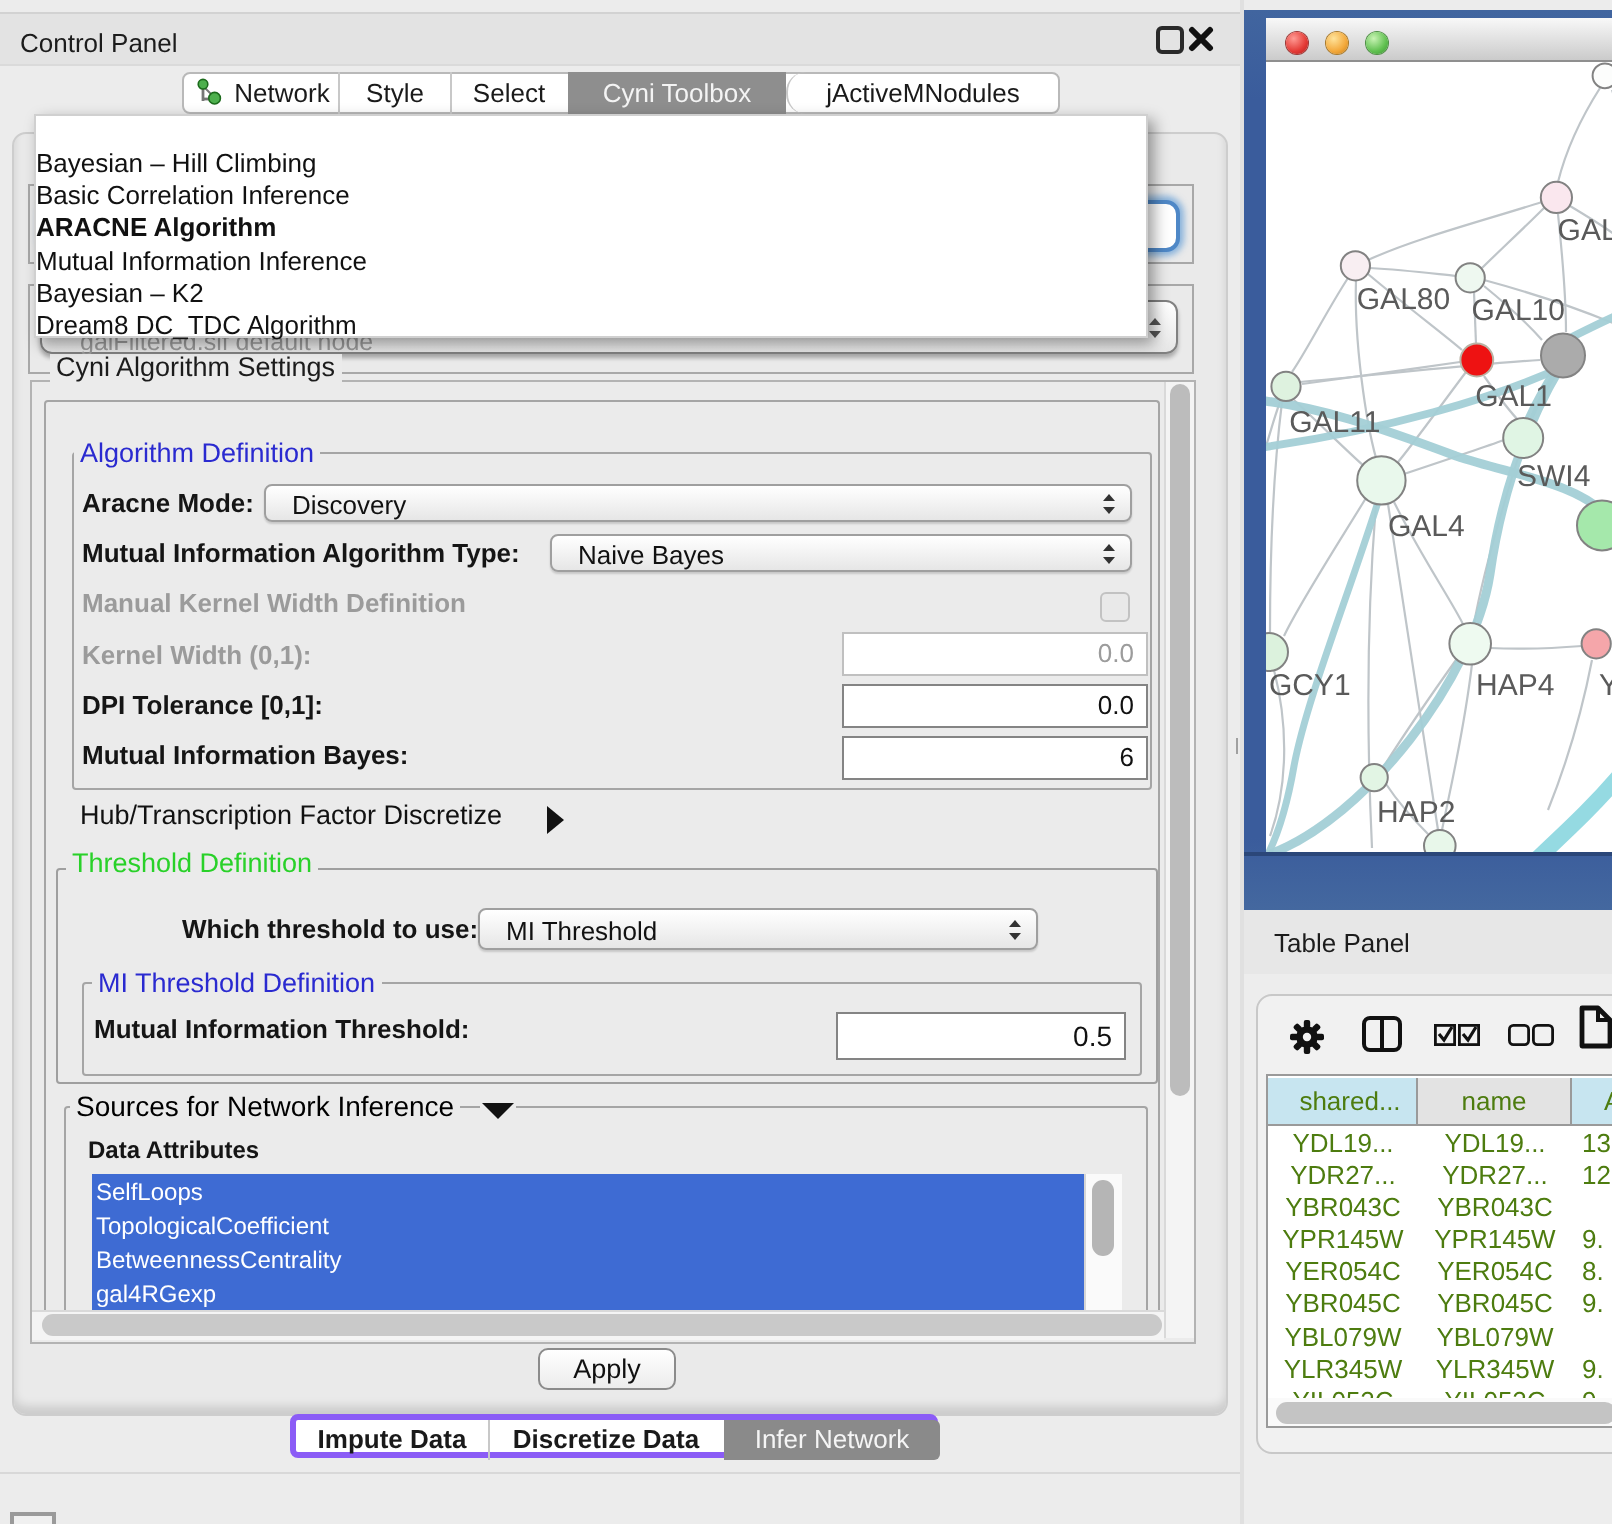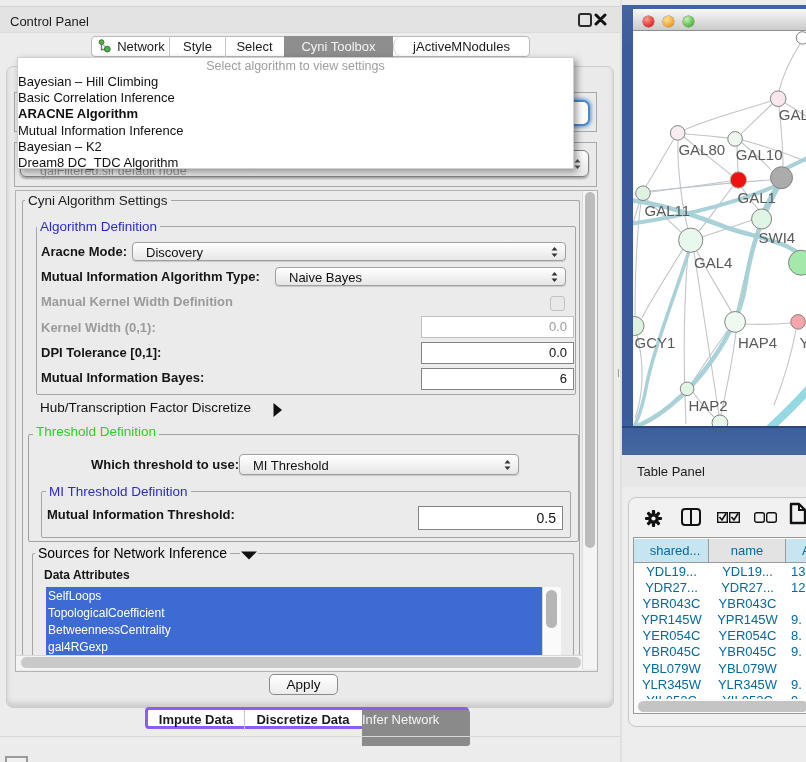--- a/index.html
+++ b/index.html
@@ -55,21 +55,21 @@
   <span style="position:absolute;left:19px;top:14px;line-height:13px;font-size:12.5px;color:#9a9a9a;">galFiltered.sif default node</span>
   <svg class="spin" width="7" height="10" viewBox="0 0 7 10">
       <path d="M3.5 0 L6.5 3.5 L0.5 3.5 Z" fill="#555"></path>
       <path d="M3.5 10 L6.5 6.5 L0.5 6.5 Z" fill="#555"></path>
     </svg>
 </div>
 
 <div class="abs" style="left:15px;top:190px;width:581px;height:480px;background:#ebebeb;border:1px solid #b3b3b3;"></div>
 
 <div class="grp" style="left:22px;top:200px;width:556px;height:467px;border-bottom:none;"></div>
-<div class="gcap" style="left:25px;top:194px;color:#1c1c1c;">Cyni Algorithm Settings</div>
+<div class="gcap" style="left:25px;top:177px;color:#1c1c1c;">Cyni Algorithm Settings</div>
 
 <div class="grp" style="left:36px;top:226px;width:538px;height:167px;"></div>
 <div class="gcap" style="left:37px;top:220px;color:#2a2ad0;">Algorithm Definition</div>
 
 <div class="lbl" style="left:41px;top:244px;">Aracne Mode:</div>
 <div class="combo" style="left:132px;top:242px;width:434px;height:19px;">
   <span class="ct" style="line-height:19px;">Discovery</span>
   <svg class="spin" width="7" height="10" viewBox="0 0 7 10">
       <path d="M3.5 0 L6.5 3.5 L0.5 3.5 Z" fill="#333"></path>
       <path d="M3.5 10 L6.5 6.5 L0.5 6.5 Z" fill="#333"></path>
@@ -130,32 +130,31 @@
 <div class="abs" style="left:584.5px;top:192px;width:10px;height:356px;background:#bcbcbc;border-radius:6px;"></div>
 
 <div class="abs" style="left:16px;top:655px;width:566px;height:14px;background:#f4f4f4;border-top:1px solid #d9d9d9;"></div>
 <div class="abs" style="left:21px;top:657px;width:560px;height:11px;background:#c9c9c9;border-radius:6px;"></div>
 
 <div class="abs" style="left:269px;top:674px;width:69px;height:21px;background:linear-gradient(#ffffff,#ececec);border:1px solid #8b8b8b;border-radius:5px;text-align:center;line-height:20px;font-size:13.5px;color:#111;box-sizing:border-box;">Apply</div>
 
 <div class="abs" style="left:145px;top:707px;width:324px;height:22px;background:#fff;border:3px solid #8b5cf6;border-radius:4px;box-sizing:border-box;font-size:13px;font-weight:bold;color:#1a1a1a;">
   <div class="abs" style="left:0;top:0;width:96px;height:20px;text-align:center;line-height:20px;border-right:1px solid #c8c8c8;">Impute Data</div>
   <div class="abs" style="left:96px;top:0;width:118px;height:20px;text-align:center;line-height:20px;">Discretize Data</div>
-  <div class="abs" style="left:214px;top:0;width:108px;height:36px;background:#8a8a8a;color:#f5f5f5;font-weight:normal;text-align:left;line-height:20px;border-radius:0 3px 3px 0;">Infer Network</div>
+  <div class="abs" style="left:214px;top:0;width:108px;height:20px;background:#8a8a8a;color:#f5f5f5;font-weight:normal;text-align:center;line-height:20px;border-radius:0 3px 3px 0;">Infer Network</div>
 </div>
 
 <div class="abs" style="left:0;top:736px;width:620px;height:1px;background:#d8d8d8;"></div>
 <div class="abs" style="left:5px;top:756px;width:19px;height:10px;background:#f0f0f0;border:2px solid #9a9a9a;"></div>
 
 <div class="abs" style="left:620px;top:0;width:2px;height:762px;background:#e0e0e0;"></div>
 
 <div class="abs" style="left:617.5px;top:369px;width:2px;height:8px;border-left:1.5px solid #a0a0a0;"></div>
 
 <div class="abs" style="left:17px;top:57px;width:557px;height:112px;background:#fff;border:1px solid #d0d0d0;box-shadow:3px 3px 7px rgba(0,0,0,0.38);box-sizing:border-box;z-index:50;">
-  <div style="text-align:center;color:#9e9e9e;font-size:12.5px;line-height:13px;padding-top:2px;">Select algorithm to view settings</div>
   <div style="position:absolute;left:0px;top:16px;font-size:13px;color:#111;line-height:16.2px;">
     Bayesian – Hill Climbing<br>
     Basic Correlation Inference<br>
     <b>ARACNE Algorithm</b><br>
     Mutual Information Inference<br>
     Bayesian – K2<br>
     Dream8 DC_TDC Algorithm
   </div>
 </div>
 
@@ -276,21 +275,21 @@
 </svg>
 <svg class="abs" style="left:754px;top:512px;" width="25" height="11" viewBox="0 0 25 11">
   <rect x="0.7" y="0.7" width="9.6" height="9.6" fill="none" stroke="#111" stroke-width="1.4" rx="2"></rect>
   <rect x="12.7" y="0.7" width="9.6" height="9.6" fill="none" stroke="#111" stroke-width="1.4" rx="2"></rect>
 </svg>
 <svg class="abs" style="left:789px;top:502px;" width="17" height="23" viewBox="0 0 17 23">
   <path d="M2 2 L10 2 L16 8 L16 21 L2 21 Z" fill="none" stroke="#111" stroke-width="2.4" stroke-linejoin="round"></path>
   <path d="M10 2 L10 8 L16 8" fill="none" stroke="#111" stroke-width="2"></path>
 </svg>
 
-<div class="abs" style="left:633px;top:537px;width:173px;height:175px;background:#fff;border:1px solid #9a9a9a;border-right:none;overflow:hidden;font-size:13px;color:#0369a1;">
+<div class="abs" style="left:633px;top:537px;width:173px;height:175px;background:#fff;border:1px solid #9a9a9a;border-right:none;overflow:hidden;font-size:13px;color:#4d7c0f;">
 
   <div class="abs" style="left:0;top:1px;width:75px;height:24px;background:#c7e5f0;border-right:1px solid #9a9a9a;border-bottom:1px solid #9a9a9a;text-align:center;line-height:24px;box-sizing:border-box;padding-left:8px;">shared...</div>
   <div class="abs" style="left:75px;top:1px;width:77px;height:24px;background:#e3e3e3;border-right:1px solid #9a9a9a;border-bottom:1px solid #9a9a9a;text-align:center;line-height:24px;box-sizing:border-box;">name</div>
   <div class="abs" style="left:152px;top:1px;width:21px;height:24px;background:#c7e5f0;border-bottom:1px solid #9a9a9a;line-height:24px;box-sizing:border-box;padding-left:16px;">A</div>
 
   <div class="abs" style="left:0;top:26px;width:75px;text-align:center;line-height:16.1px;">
     YDL19...<br>YDR27...<br>YBR043C<br>YPR145W<br>YER054C<br>YBR045C<br>YBL079W<br>YLR345W<br>YIL052C
   </div>
   <div class="abs" style="left:75px;top:26px;width:77px;text-align:center;line-height:16.1px;">
     YDL19...<br>YDR27...<br>YBR043C<br>YPR145W<br>YER054C<br>YBR045C<br>YBL079W<br>YLR345W<br>YIL052C

